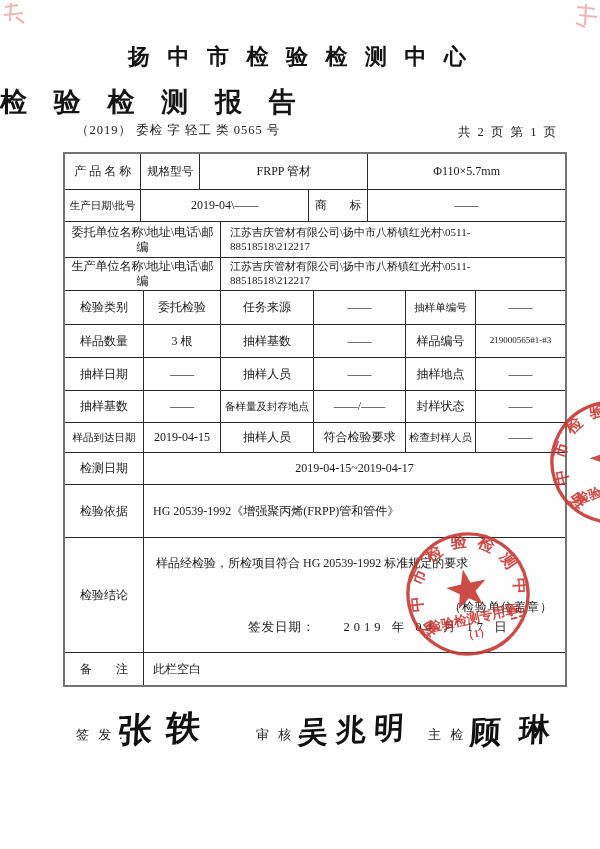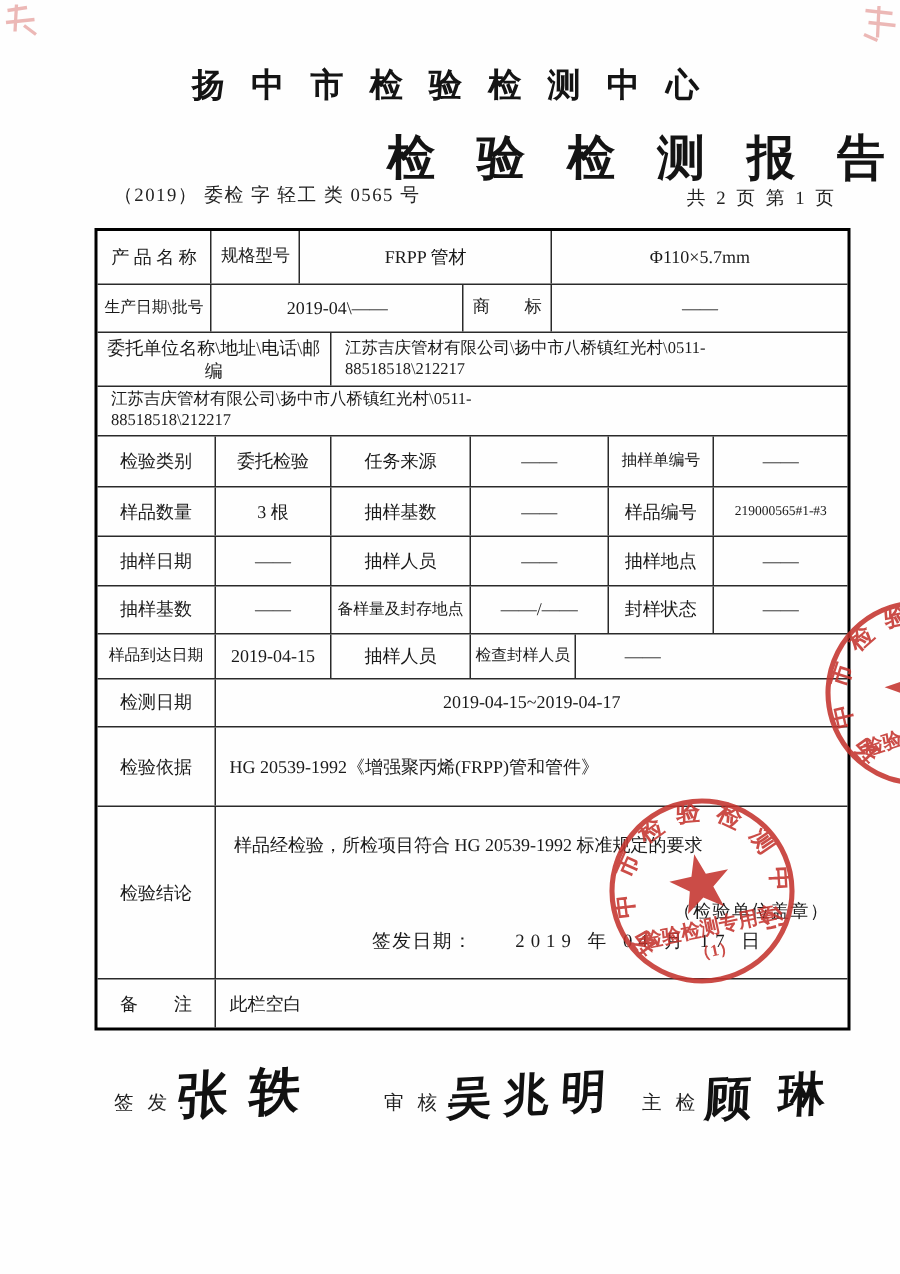--- a/index.html
+++ b/index.html
@@ -10,30 +10,30 @@
     font-family:"Liberation Serif","DejaVu Serif",serif;
     padding-left:47px;
   }
   .org-title {
     position:absolute; top:42px; left:0; width:100%;
     text-align:center; font-size:22px; font-weight:700;
     letter-spacing:6px; color:#141414;
   }
   .report-title {
     position:absolute; top:84px; left:0; width:100%;
-    text-align:right; font-size:32px; font-weight:700;
+    text-align:left; font-size:27px; font-weight:700;
     letter-spacing:10px; color:#141414;
   }
   .refline { position:absolute; top:122px; left:0; width:100%; font-size:12.5px; color:#222; }
   .report-no { position:absolute; left:76px; top:0; letter-spacing:1px; }
   .page-info { position:absolute; right:42px; top:2px; letter-spacing:2px; }
 
   .rtable {
     position:absolute; left:63px; top:152px; width:504px;
-    border:2px solid #000000; background:transparent;
+    border:2px solid #737373; background:transparent;
     font-size:12px; color:#1a1a1a;
   }
   .tr { display:flex; border-top:1px solid #2a2a2a; }
   .tr:first-child { border-top:none; }
   .td {
     border-left:1px solid #2a2a2a;
     display:flex; align-items:center; justify-content:center;
     text-align:center; padding:1px 2px; line-height:1.25; overflow:hidden;
   }
   .td:first-child { border-left:none; }
@@ -112,20 +112,21 @@
       <div class="td cA3">商　　标</div>
       <div class="td cA4">——</div>
     </div>
 
     <div class="tr h36">
       <div class="td cB1">委托单位名称\地址\电话\邮编</div>
       <div class="td cB2 left">江苏吉庆管材有限公司\扬中市八桥镇红光村\0511-88518518\212217</div>
     </div>
 
     <div class="tr h33">
+      <div class="td cB1">生产单位名称\地址\电话\邮编</div>
       <div class="td cB2 left">江苏吉庆管材有限公司\扬中市八桥镇红光村\0511-88518518\212217</div>
     </div>
 
     <div class="tr h34">
       <div class="td cC1">检验类别</div>
       <div class="td cC2">委托检验</div>
       <div class="td cC3">任务来源</div>
       <div class="td cC4">——</div>
       <div class="td cC5 fs10">抽样单编号</div>
       <div class="td cC6">——</div>
@@ -155,20 +156,21 @@
       <div class="td cC3 fs10">备样量及封存地点</div>
       <div class="td cC4">——/——</div>
       <div class="td cC5">封样状态</div>
       <div class="td cC6">——</div>
     </div>
 
     <div class="tr h30">
       <div class="td cC1 fs10">样品到达日期</div>
       <div class="td cC2">2019-04-15</div>
       <div class="td cC3">抽样人员</div>
+      <div class="td cC4">符合检验要求</div>
       <div class="td cC5 fs10">检查封样人员</div>
       <div class="td cC6">——</div>
     </div>
 
     <div class="tr h32">
       <div class="td cD1">检测日期</div>
       <div class="td cD2">2019-04-15~2019-04-17</div>
     </div>
 
     <div class="tr h53">

